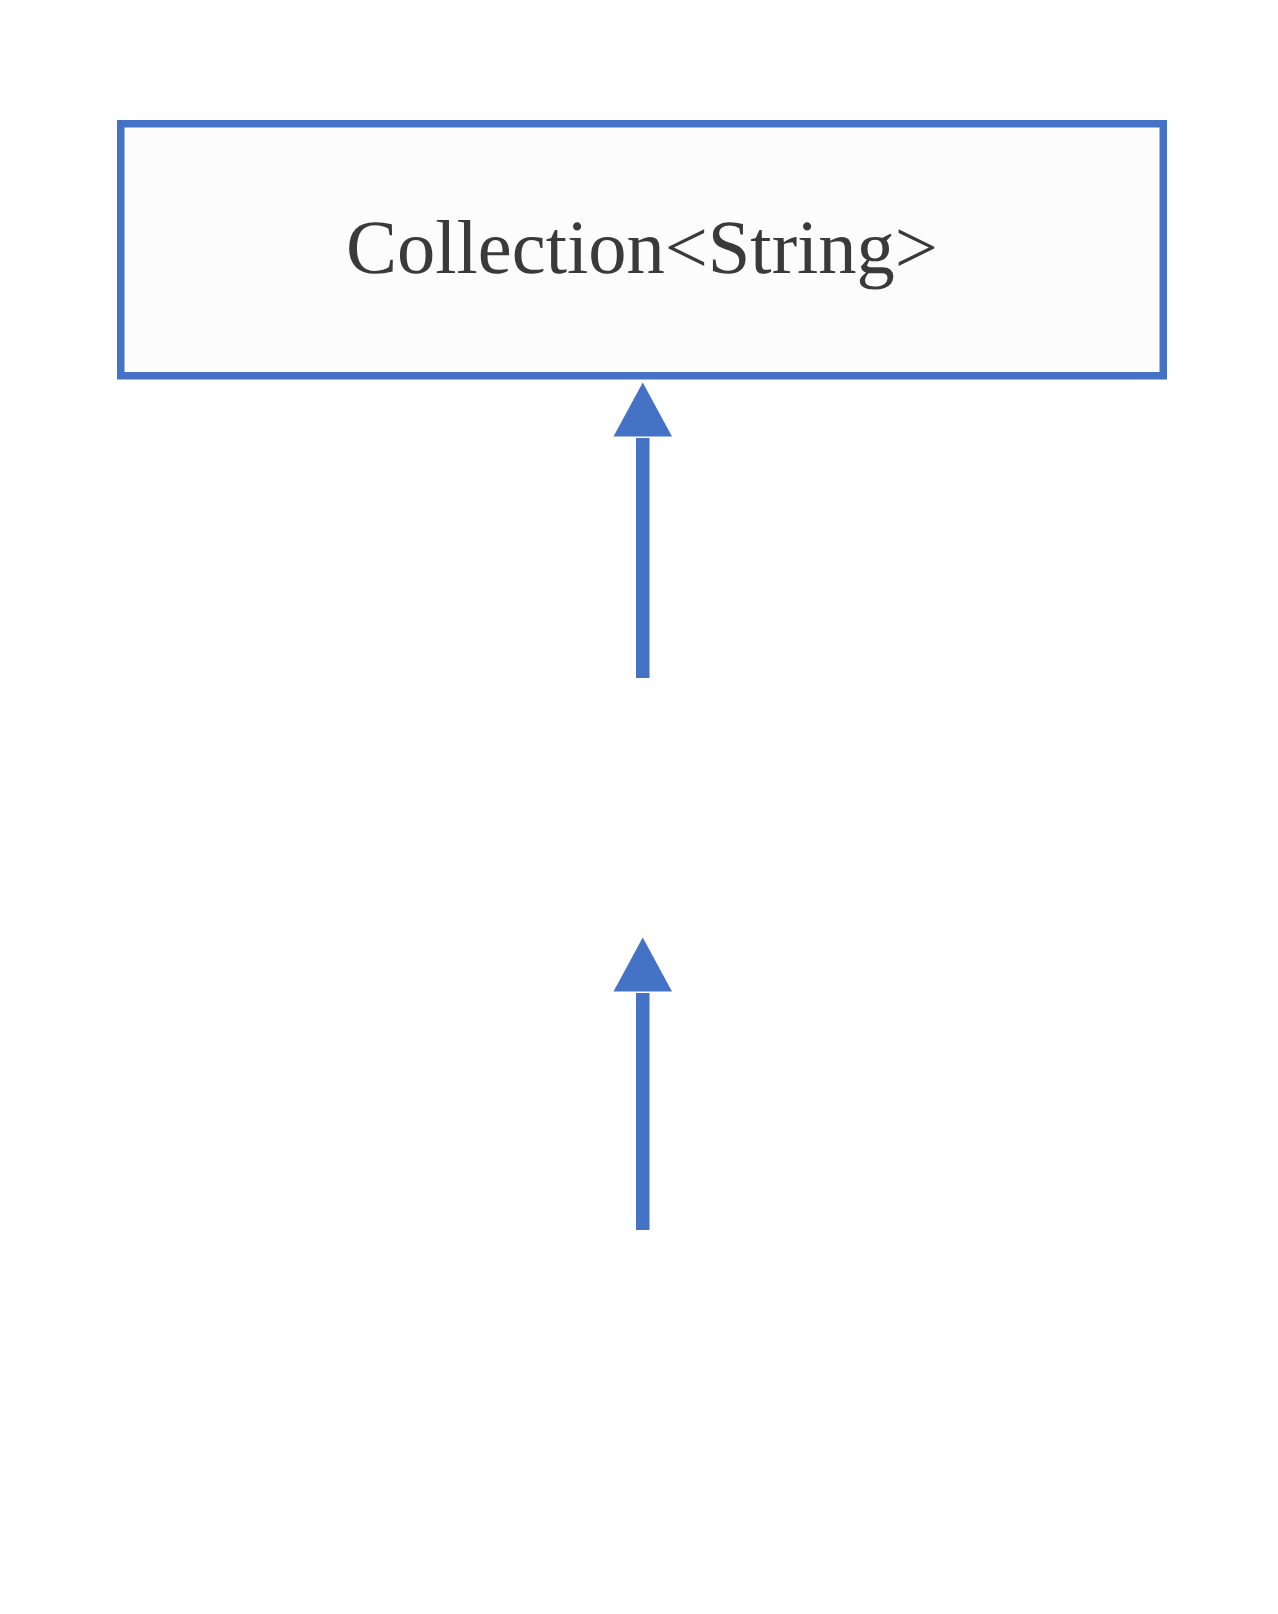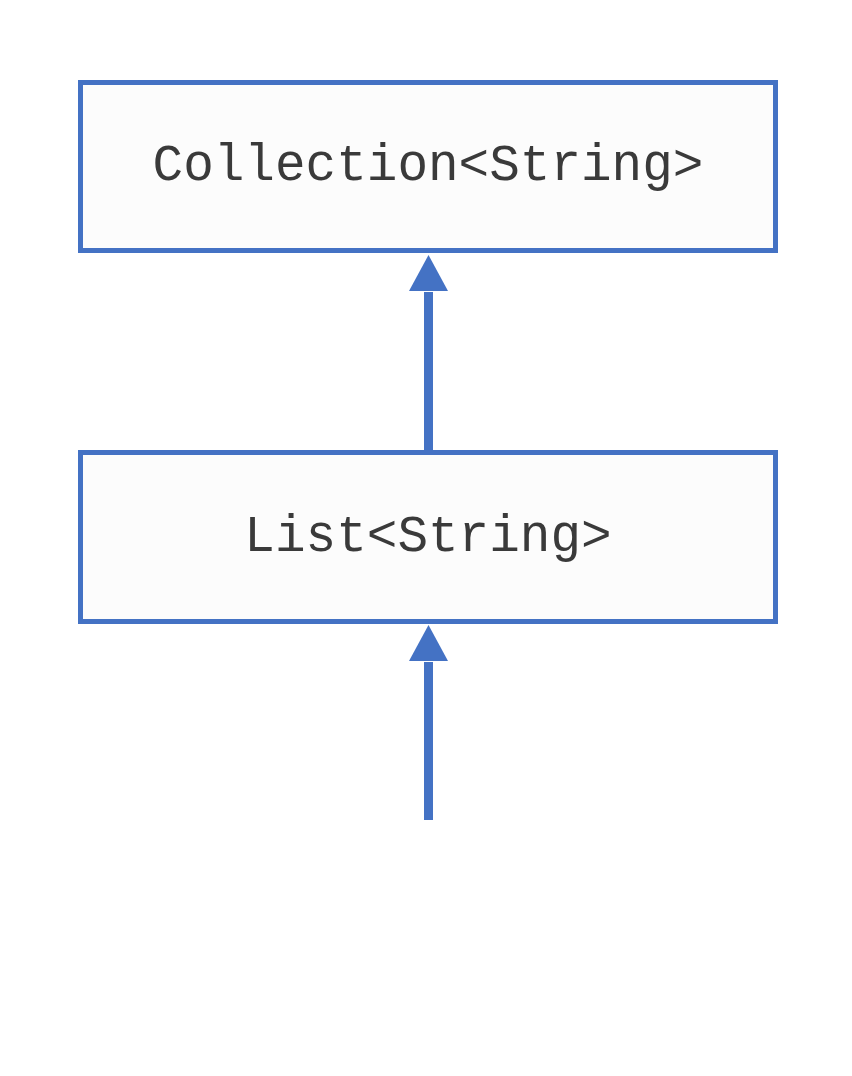--- a/index.html
+++ b/index.html
@@ -23,21 +23,21 @@
     left: 78px;
     width: 700px;
     box-sizing: border-box;
     background: #fcfcfc;
     border: 5px solid #4472c4;
     display: flex;
     align-items: center;
     justify-content: center;
   }
   .uml-node-label {
-    font-family: Liberation Mono, monospace;
+    font-family: Liberation Serif, serif;
     font-size: 51px;
     line-height: 1;
     color: #3a3a3a;
     letter-spacing: 0px;
     white-space: nowrap;
     user-select: none;
   }
   #node-collection { top: 80px;  height: 173px; }
   #node-list       { top: 450px; height: 174px; }
   #node-arraylist  { top: 818px; height: 177px; }
@@ -68,18 +68,15 @@
     <g>
       <line x1="428.5" y1="820" x2="428.5" y2="662" stroke="#4472c4" stroke-width="9"></line>
       <polygon points="428.5,625 448,661 409,661" fill="#4472c4"></polygon>
     </g>
   </svg>
 
   <div id="node-collection" class="uml-node">
     <span class="uml-node-label">Collection&lt;String&gt;</span>
   </div>
 
-  <div id="node-list" class="uml-node">
-    <span class="uml-node-label">List&lt;String&gt;</span>
-  </div>
 
 
 </div>
 
 </body></html>

